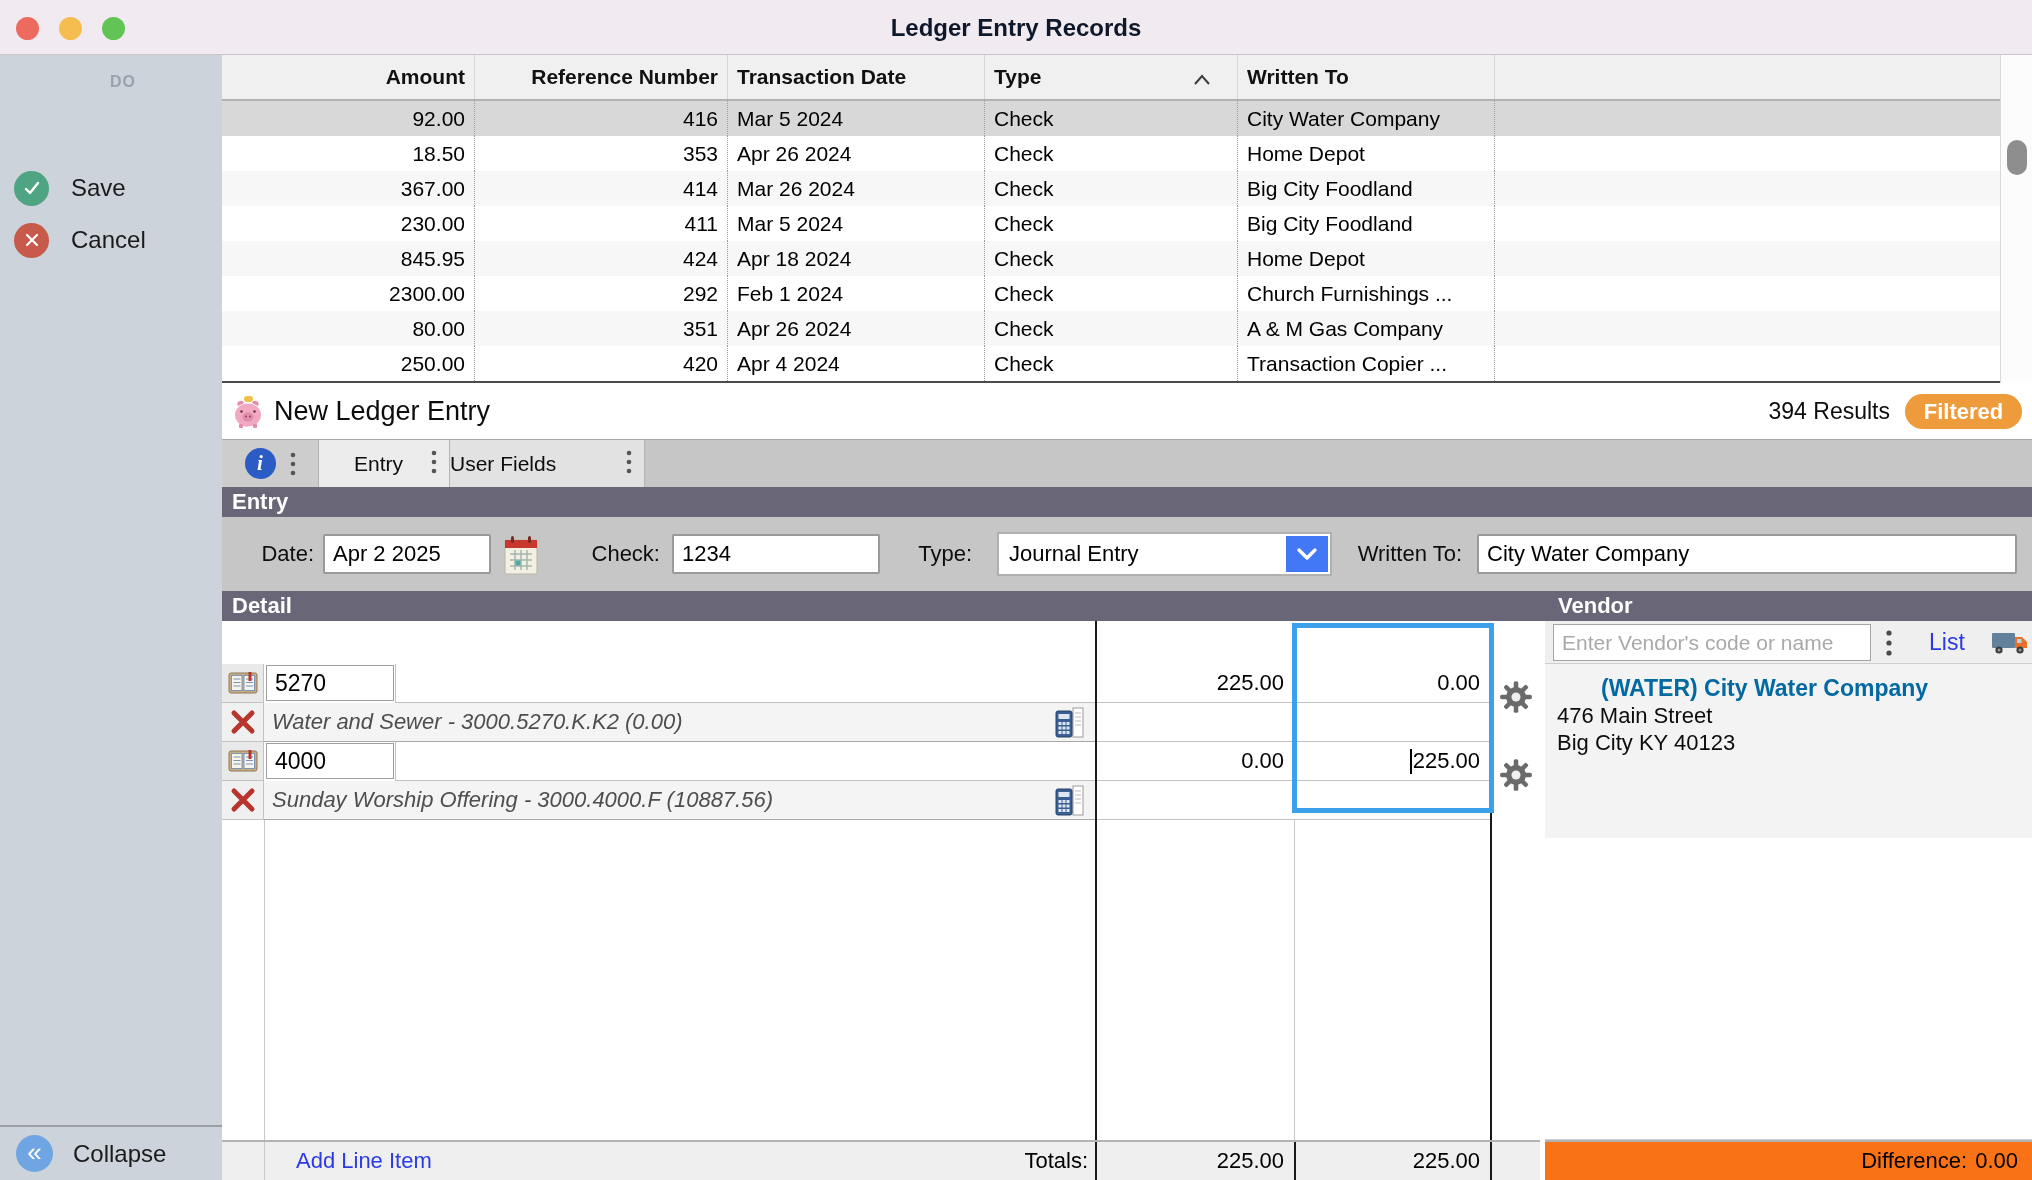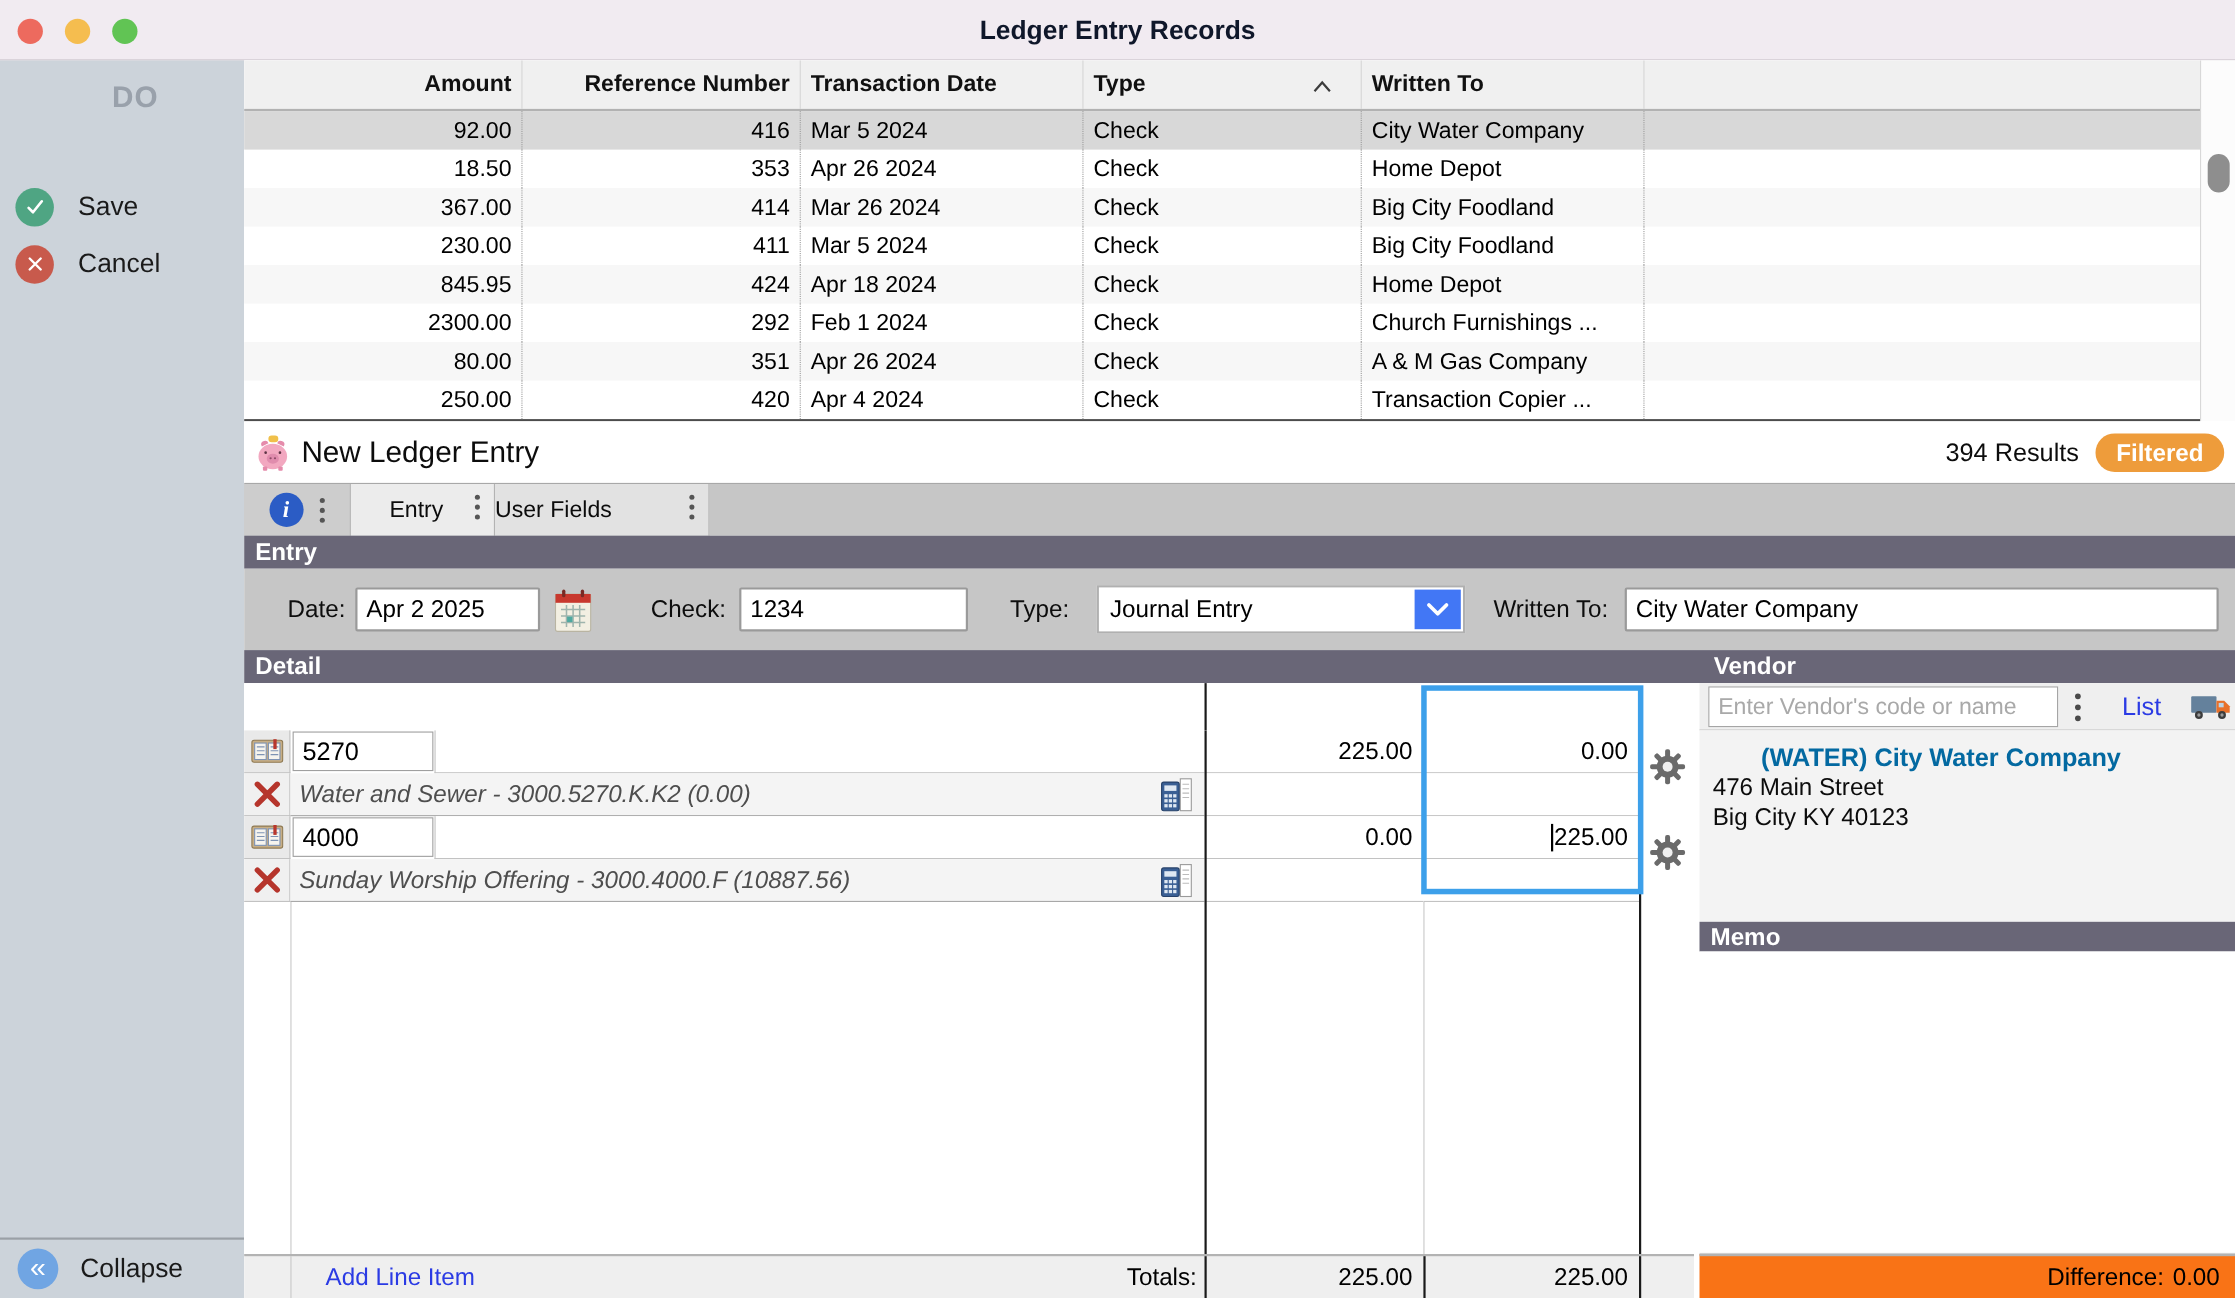--- a/index.html
+++ b/index.html
@@ -10,21 +10,21 @@
   
   .titlebar { left:0; top:0; width:2032px; height:55px; background:#f1ebf1; border-bottom:1px solid #cbc4cb; }
   .traffic { left:16px; top:17px; display:flex; gap:20px; }
   .tl { width:23px; height:23px; border-radius:50%; display:inline-block; }
   .tl.red { background:#ed6a5e; } .tl.yellow { background:#f5bd4f; } .tl.green { background:#61c454; }
   .win-title { left:0; top:0; width:2032px; height:55px; display:flex; align-items:center; justify-content:center;
                font-size:24px; font-weight:bold; color:#0f172a; }
 
   
   .sidebar { left:0; top:55px; width:222px; height:1125px; background:#ccd3da; }
-  .do-label { left:0; top:18px; width:246px; text-align:center; font-size:27px; font-weight:bold; color:#99a1ab; letter-spacing:1px; }
+  .do-label { left:0; top:18px; width:246px; text-align:center; font-size:16px; font-weight:bold; color:#99a1ab; letter-spacing:1px; }
   .side-item { left:14px; height:40px; display:flex; align-items:center; gap:22px; cursor:default; }
   .side-circle { width:35px; height:35px; border-radius:50%; display:flex; align-items:center; justify-content:center; flex:0 0 35px; }
   .side-circle.green { background:#4fa583; } .side-circle.red { background:#c85a4c; }
   .side-label { font-size:24px; color:#1a1a1a; }
   .collapse-bar { left:0; top:1070px; width:222px; height:55px; border-top:2px solid #9aa0a6; display:flex; align-items:center; gap:20px; padding-left:16px; }
   .collapse-circle { width:37px; height:37px; border-radius:50%; background:#70a5e3; color:#fff; display:flex; align-items:center; justify-content:center; font-size:26px; line-height:1; padding-bottom:3px; }
 
   
   .main { left:222px; top:55px; width:1810px; height:1125px; background:#fff; }
 
@@ -578,21 +578,20 @@
               <circle cx="29" cy="21" r="3.6" fill="#3c3c3c"></circle>
                 <circle cx="29" cy="21" r="1.5" fill="#9a9a9a"></circle>
             </svg>
           </span>
         </div>
         <div class="vinfo">
           <div class="vname">(WATER) City Water Company</div>
           <div class="vaddr">476 Main Street</div>
           <div class="vaddr">Big City KY 40123</div>
         </div>
-        <div class="sect memo-hdr">Memo</div>
         <div class="memo-body"></div>
         <div class="vfooter">
           <span>Difference:</span>
           <span>0.00</span>
         </div>
       </div>
 
     </div>
   </div>
 </div>

